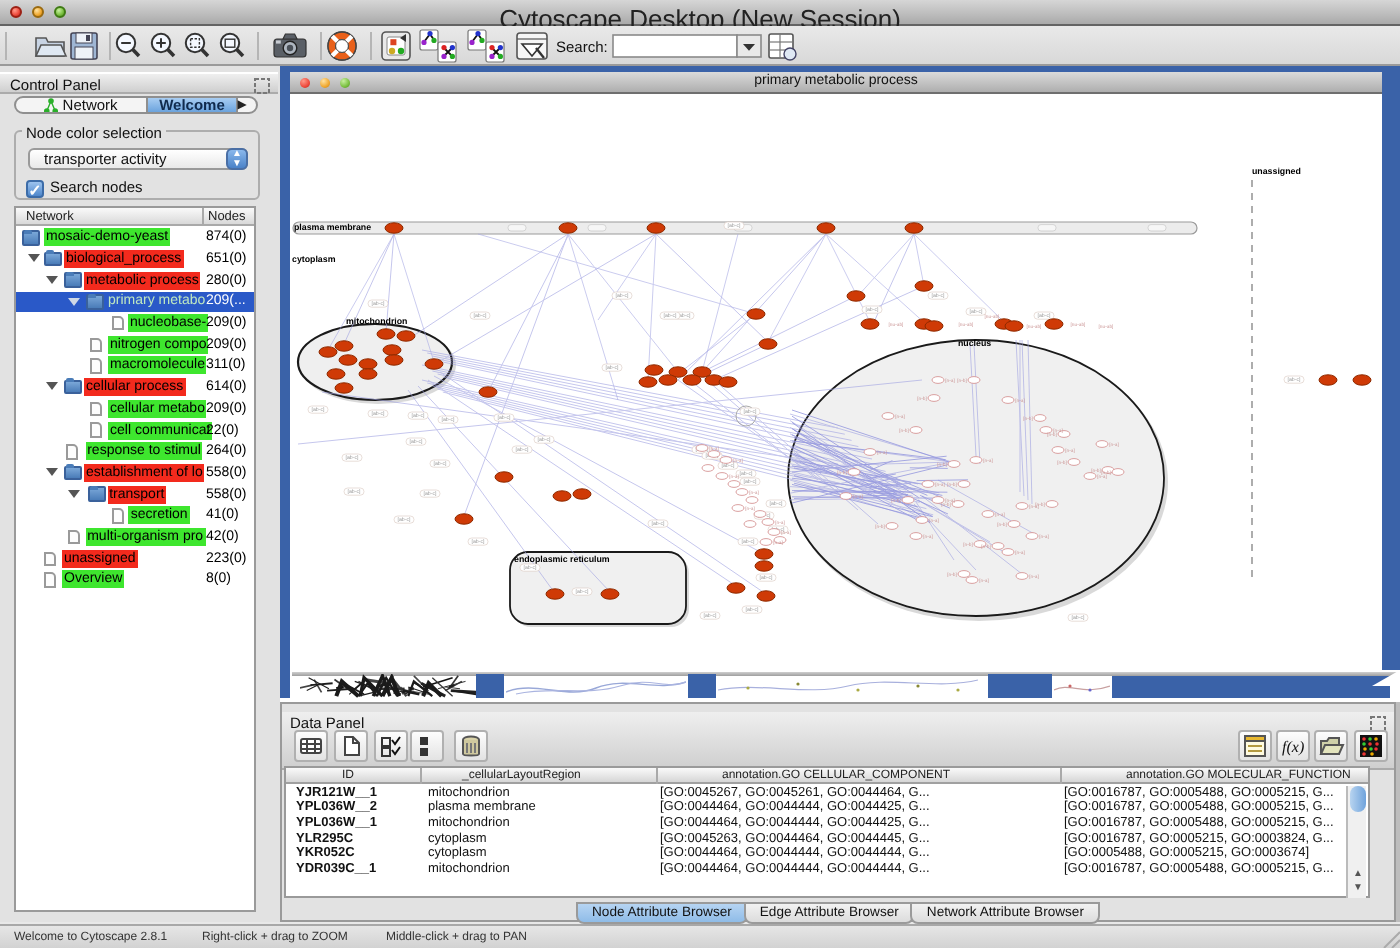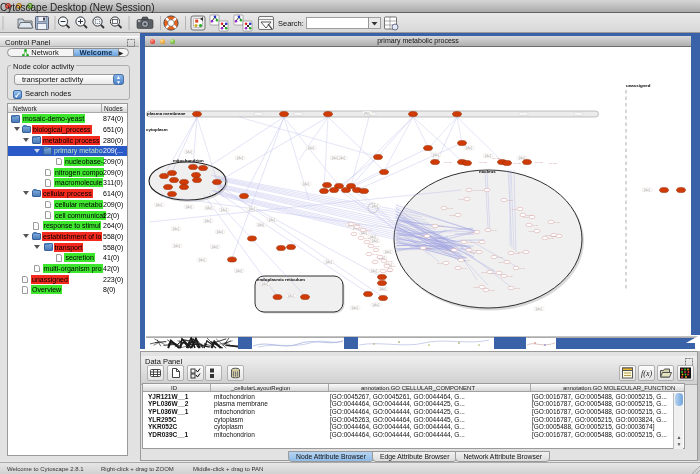--- a/index.html
+++ b/index.html
@@ -5,21 +5,21 @@
 * { margin:0; padding:0; box-sizing:border-box; }
 html,body { width:700px; height:474px; overflow:hidden; font-family:"Liberation Sans",sans-serif; background:#e8e8e8; }
 #app { position:relative; width:700px; height:474px; }
 .abs { position:absolute; }
 
 
 #titlebar { left:0; top:0; width:700px; height:13px;
   background:linear-gradient(#d6d6d6,#bcbcbc 60%,#a9a9a9);
   border-bottom:1px solid #636363; }
 #titlebar .tl { position:absolute; top:3.2px; width:6.2px; height:6.2px; border-radius:50%; }
-#title-text { position:absolute; left:0; right:0; top:1.5px; text-align:left; font-size:10px; color:#222; }
+#title-text { position:absolute; left:0; right:0; top:1.5px; text-align:center; font-size:13px; color:#222; }
 #toolbar { left:0; top:13px; width:700px; height:20px;
   background:linear-gradient(#e9e9e9,#d8d8d8);
   border-bottom:1px solid #9a9a9a; }
 
 
 #cpanel { left:0; top:33px; width:162px; height:428px; background:#e2e2e2; border-right:1px solid #9a9a9a; }
 #cpanel-title { position:absolute; left:0; top:3px; width:139px; height:11px;
   background:linear-gradient(#efefef,#cfcfcf); border-top:1px solid #fff; border-bottom:1px solid #ababab;
   font-size:7.5px; color:#111; padding-left:5px; line-height:11px; }
 #tabs { position:absolute; left:7px; top:14.5px; width:122px; height:9px;
@@ -210,21 +210,21 @@
       <div id="tab-net"><svg width="7" height="7" style="vertical-align:-1px">
             <circle cx="3.5" cy="1.5" r="1.4" fill="#2ab02a"></circle>
             <circle cx="1.4" cy="6.5" r="1.4" fill="#2ab02a"></circle>
             <circle cx="5.6" cy="6.5" r="1.4" fill="#2ab02a"></circle>
             <path d="M3.5 1.5L1.4 6.5M3.5 1.5L5.6 6.5" stroke="#2ab02a" stroke-width="0.7"></path>
           </svg> Network</div>
       <div id="tab-mos">Welcome</div>
       <div id="tab-arr">▶</div>
     </div>
     <div id="groupbox">
-      <div id="groupbox-label">Node color activity</div>
+      <div id="groupbox-label">Node color selection</div>
       <div id="combo">transporter activity<div id="combo-step">▲<br>▼</div></div>
     </div>
     <div id="checkbox">✓</div>
       <div id="checkbox-label">Search nodes</div>
     <div id="treebox">
       <div id="treehead">
           <span style="position:absolute;left:5px;top:0.5px">Network</span>
           <span style="position:absolute;left:96px;top:0.5px">Nodes</span>
           <i style="position:absolute;left:93px;top:0;width:1px;height:8px;background:#a9a9a9"></i>
         </div>

